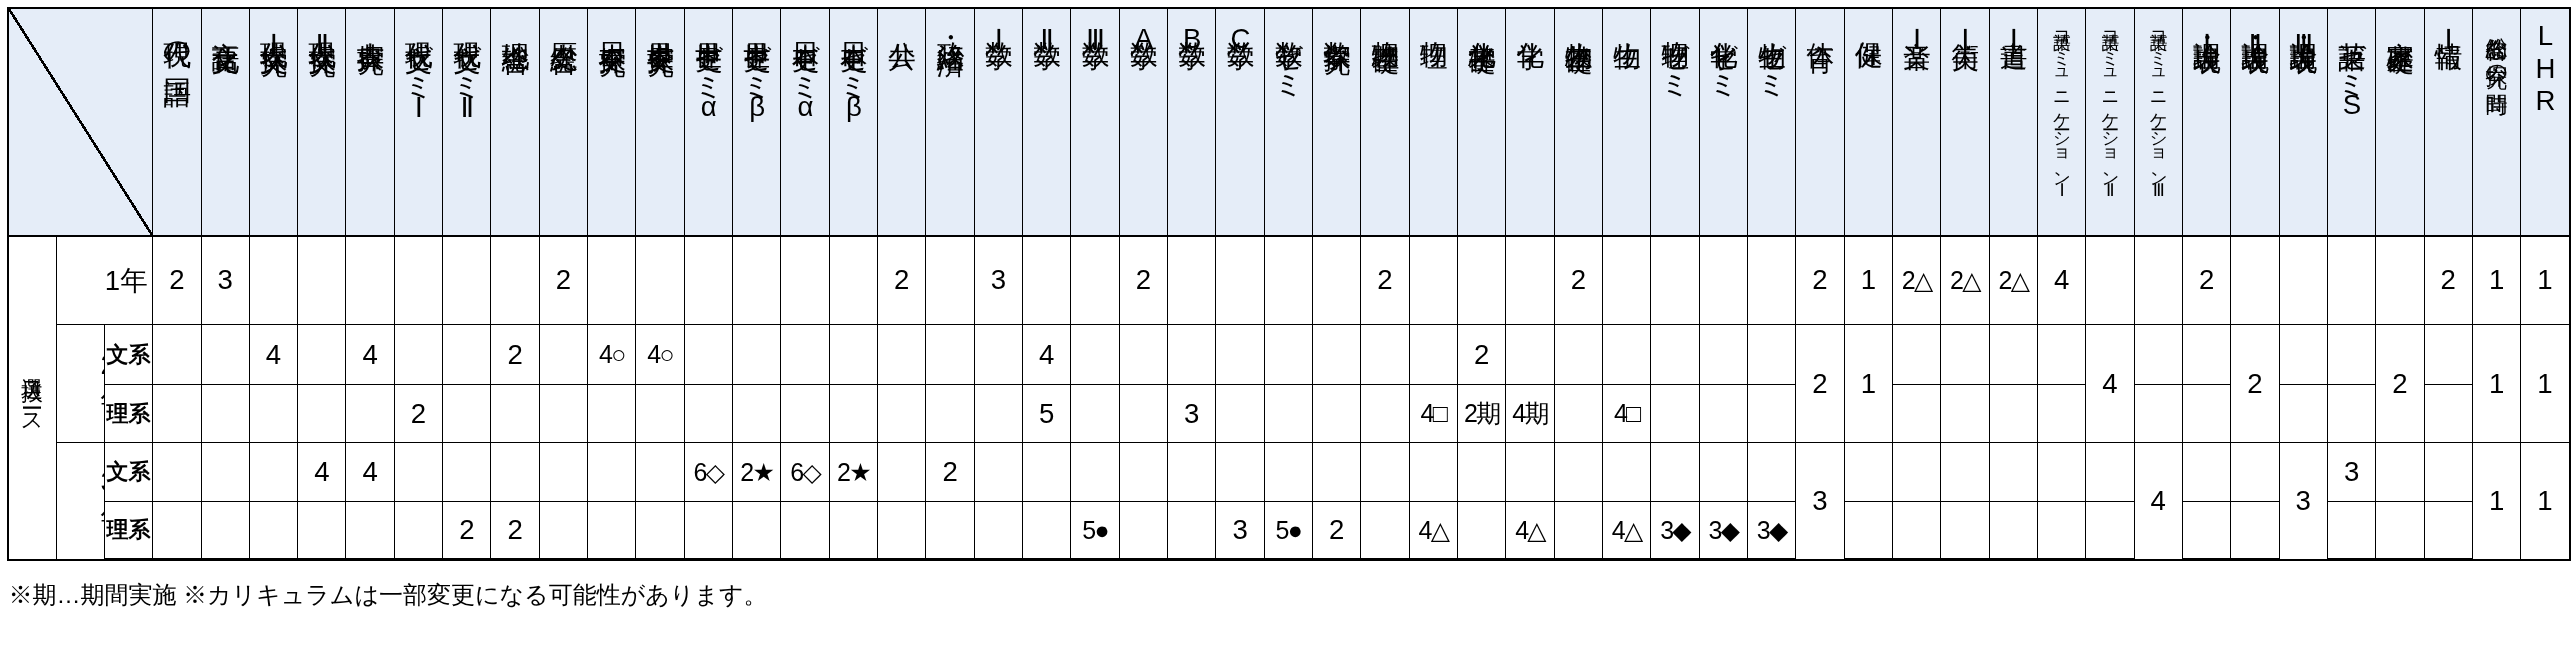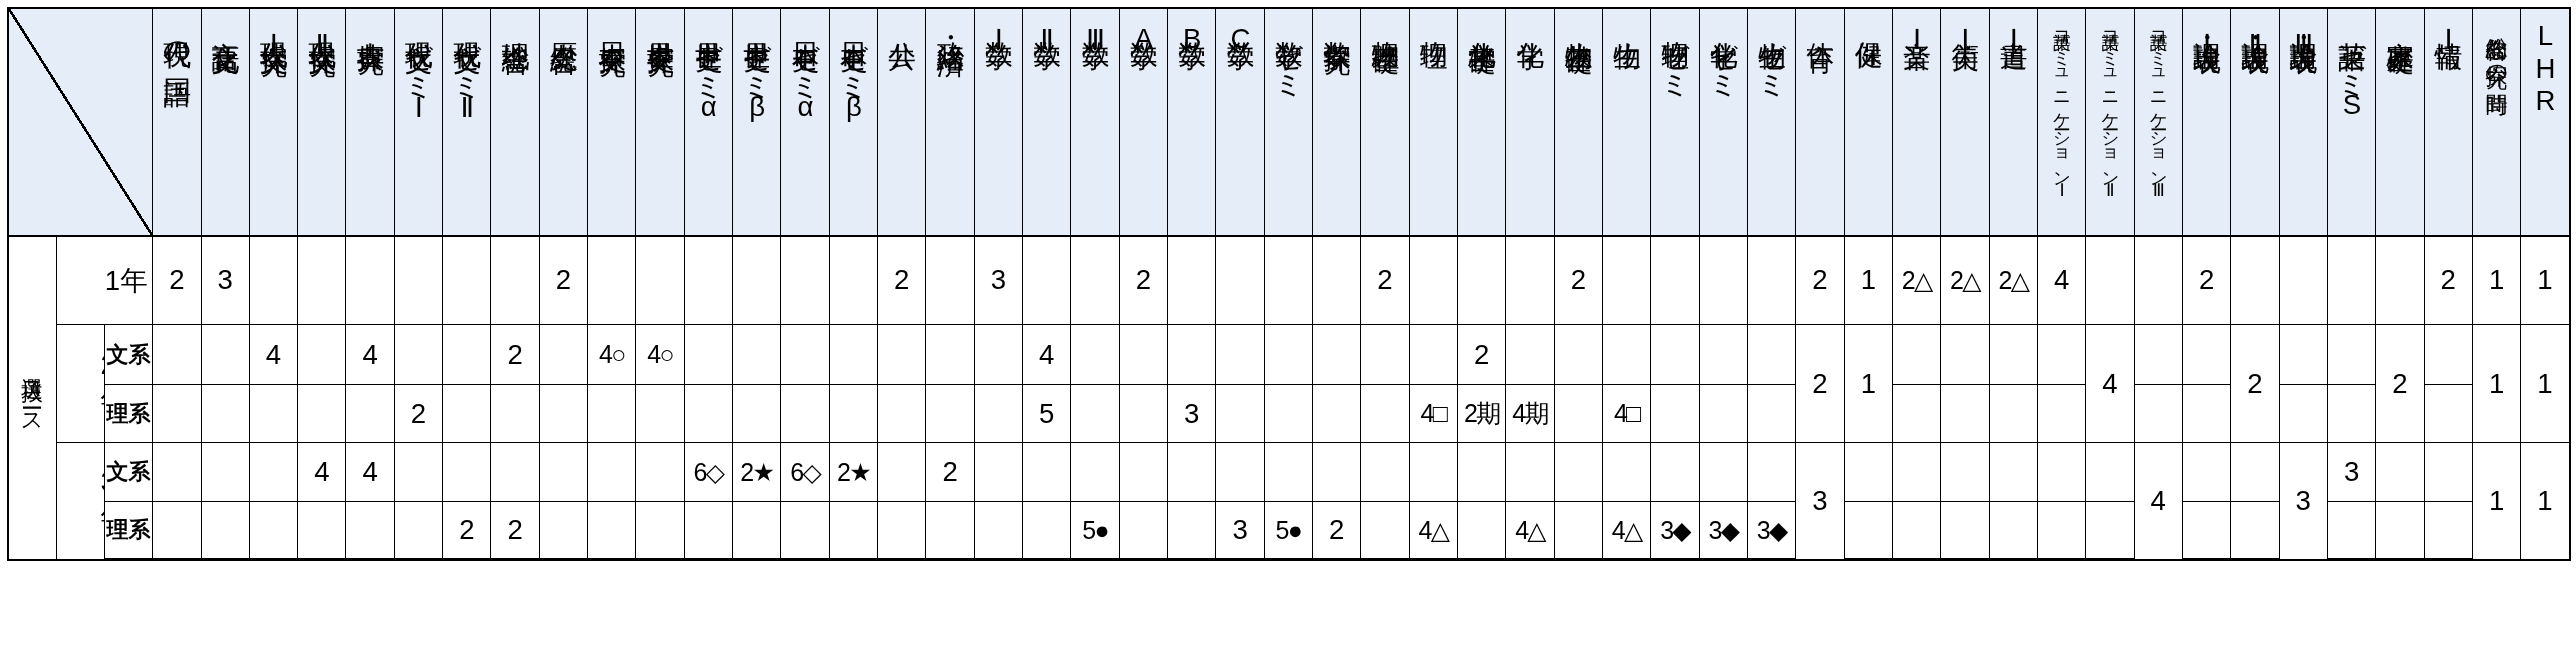--- a/index.html
+++ b/index.html
@@ -409,14 +409,15 @@
         <td></td>
         <td></td>
         <td></td>
         <td></td>
         <td></td>
       </tr>
     </tbody>
 </table>
 
 <div class="notes">
+  <div>※期…期間実施 ※カリキュラムは一部変更になる可能性があります。</div>
 </div>
 
 
 </body></html>

